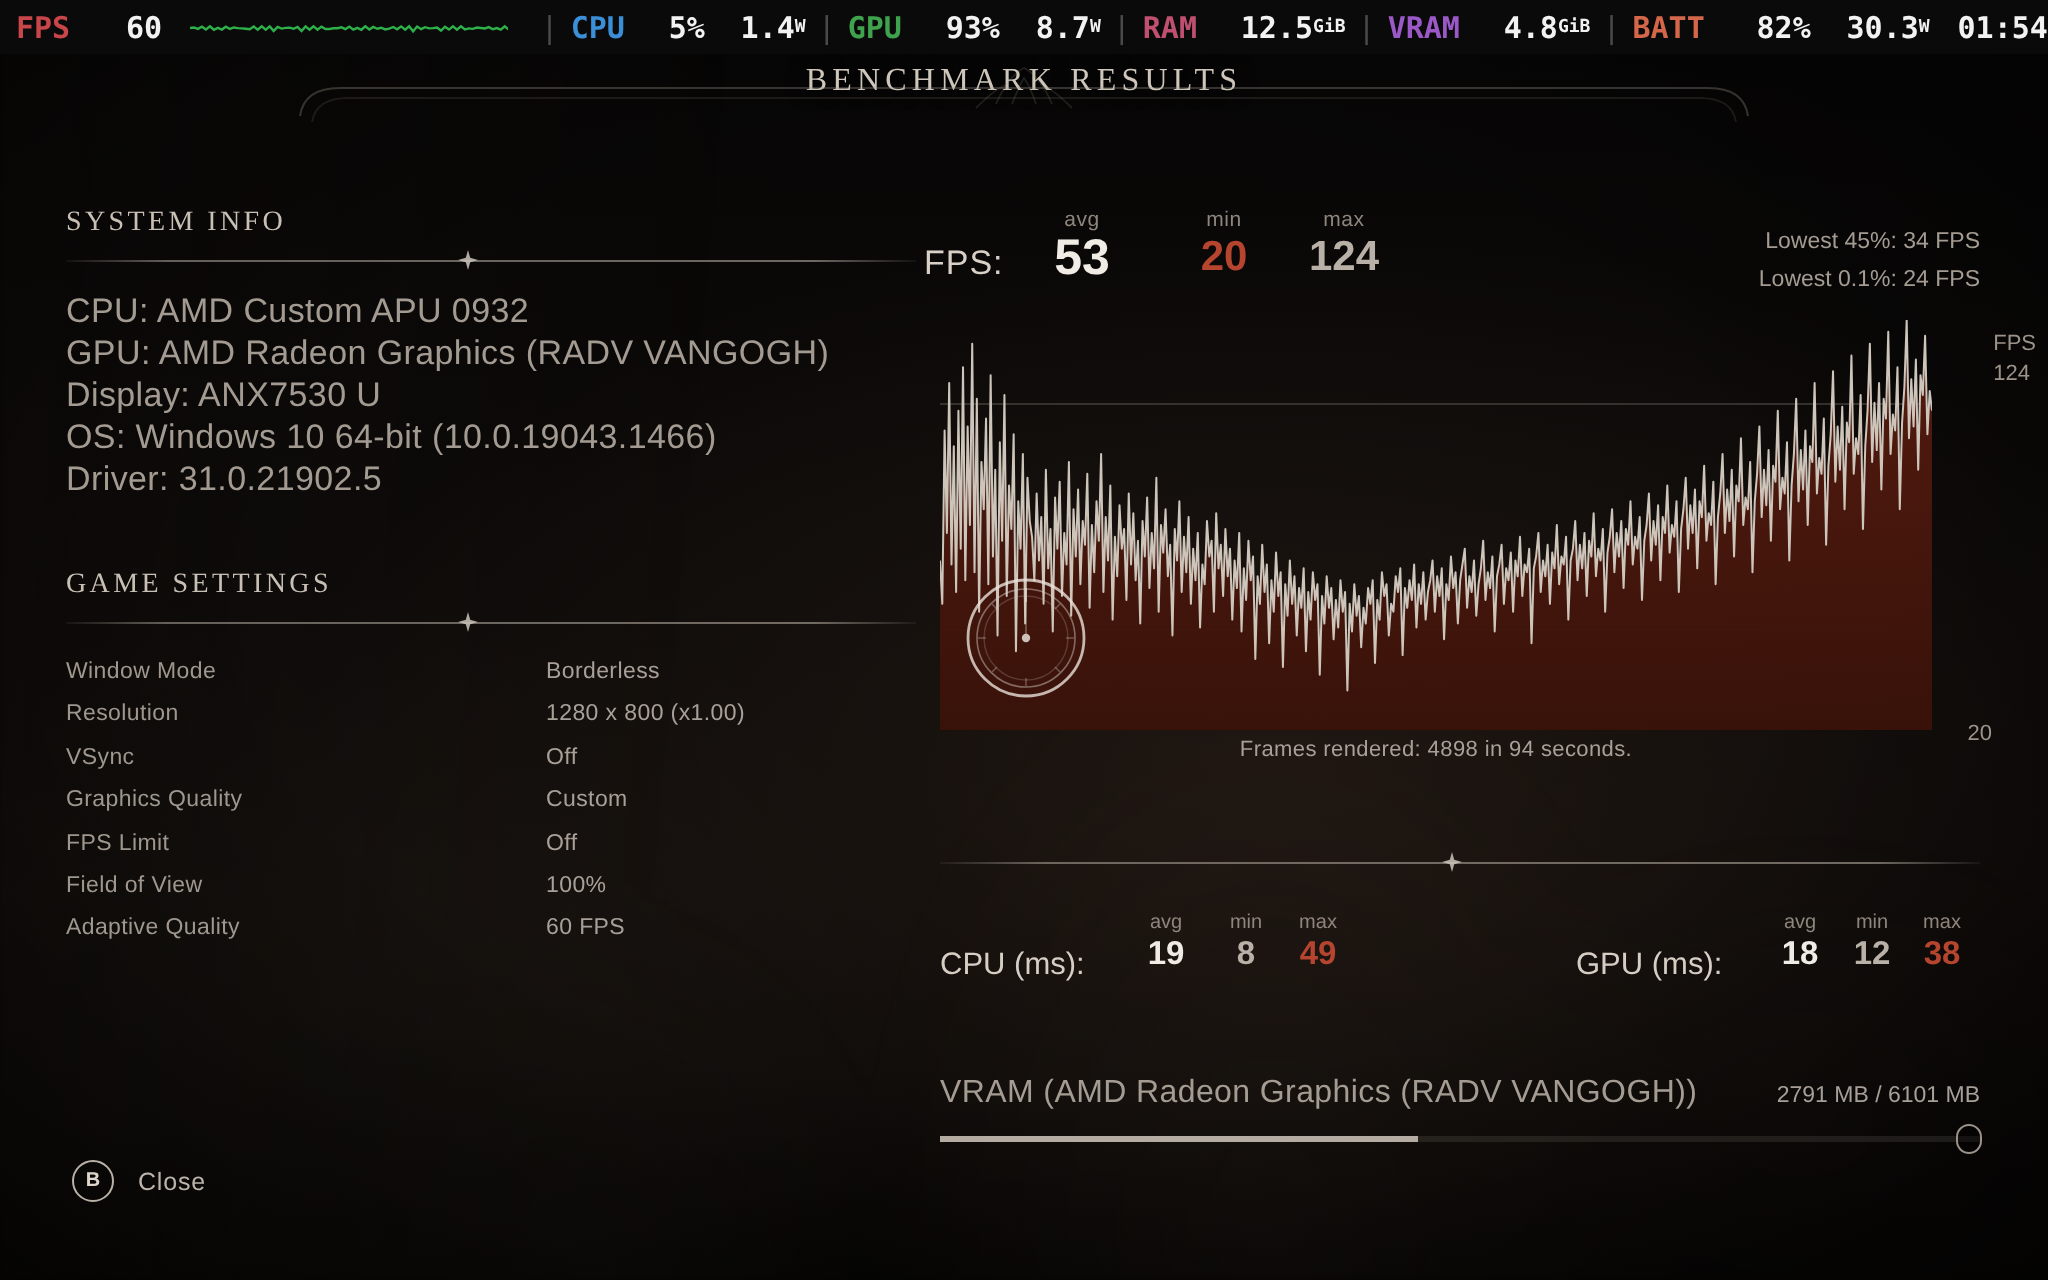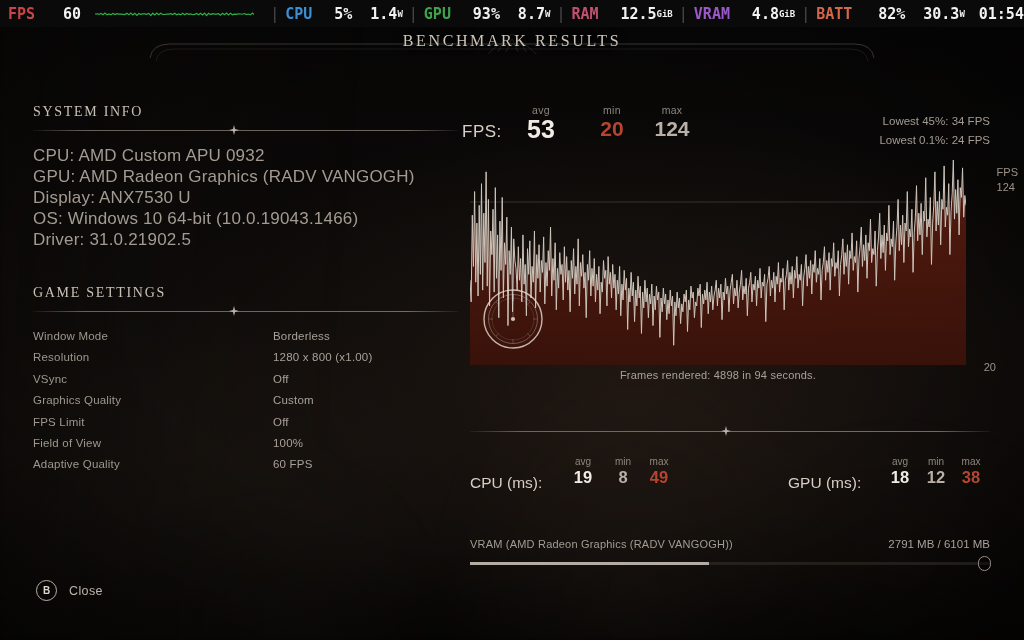--- a/index.html
+++ b/index.html
@@ -182,21 +182,21 @@
   
   .ms-block { position: absolute; z-index: 20; }
   .ms-name { position: absolute; top: 22px; font-size: 15.5px; color: #d6cec5; white-space: nowrap; }
   .ms-col { position: absolute; text-align: center; width: 34px; }
   .ms-cap { font-size: 10px; color: #8e857c; }
   .ms-num { font-size: 16.5px; font-weight: 700; line-height: 20px; }
 
   
   #vram { position: absolute; left: 470px; top: 538px; width: 520px; z-index: 20; }
   #vram-row { display: flex; justify-content: space-between; align-items: baseline; }
-  #vram-label { font-size: 11px; color: #a49c93; letter-spacing: 0.2px; }
+  #vram-label { font-size: 16px; color: #a49c93; letter-spacing: 0.2px; }
   #vram-value { font-size: 11.5px; color: #a8a098; }
   #vram-track {
     position: relative; margin-top: 12px; height: 3px;
     background: rgba(150,142,133,0.16);
   }
   #vram-fill { position: absolute; left: 0; top: 0; height: 3px; background: #b4aca3; }
   #vram-knob {
     position: absolute; right: -1px; top: -6px;
     width: 13px; height: 15px; border: 1.3px solid #9a9289; border-radius: 7px;
     background: rgba(0,0,0,0.3);

